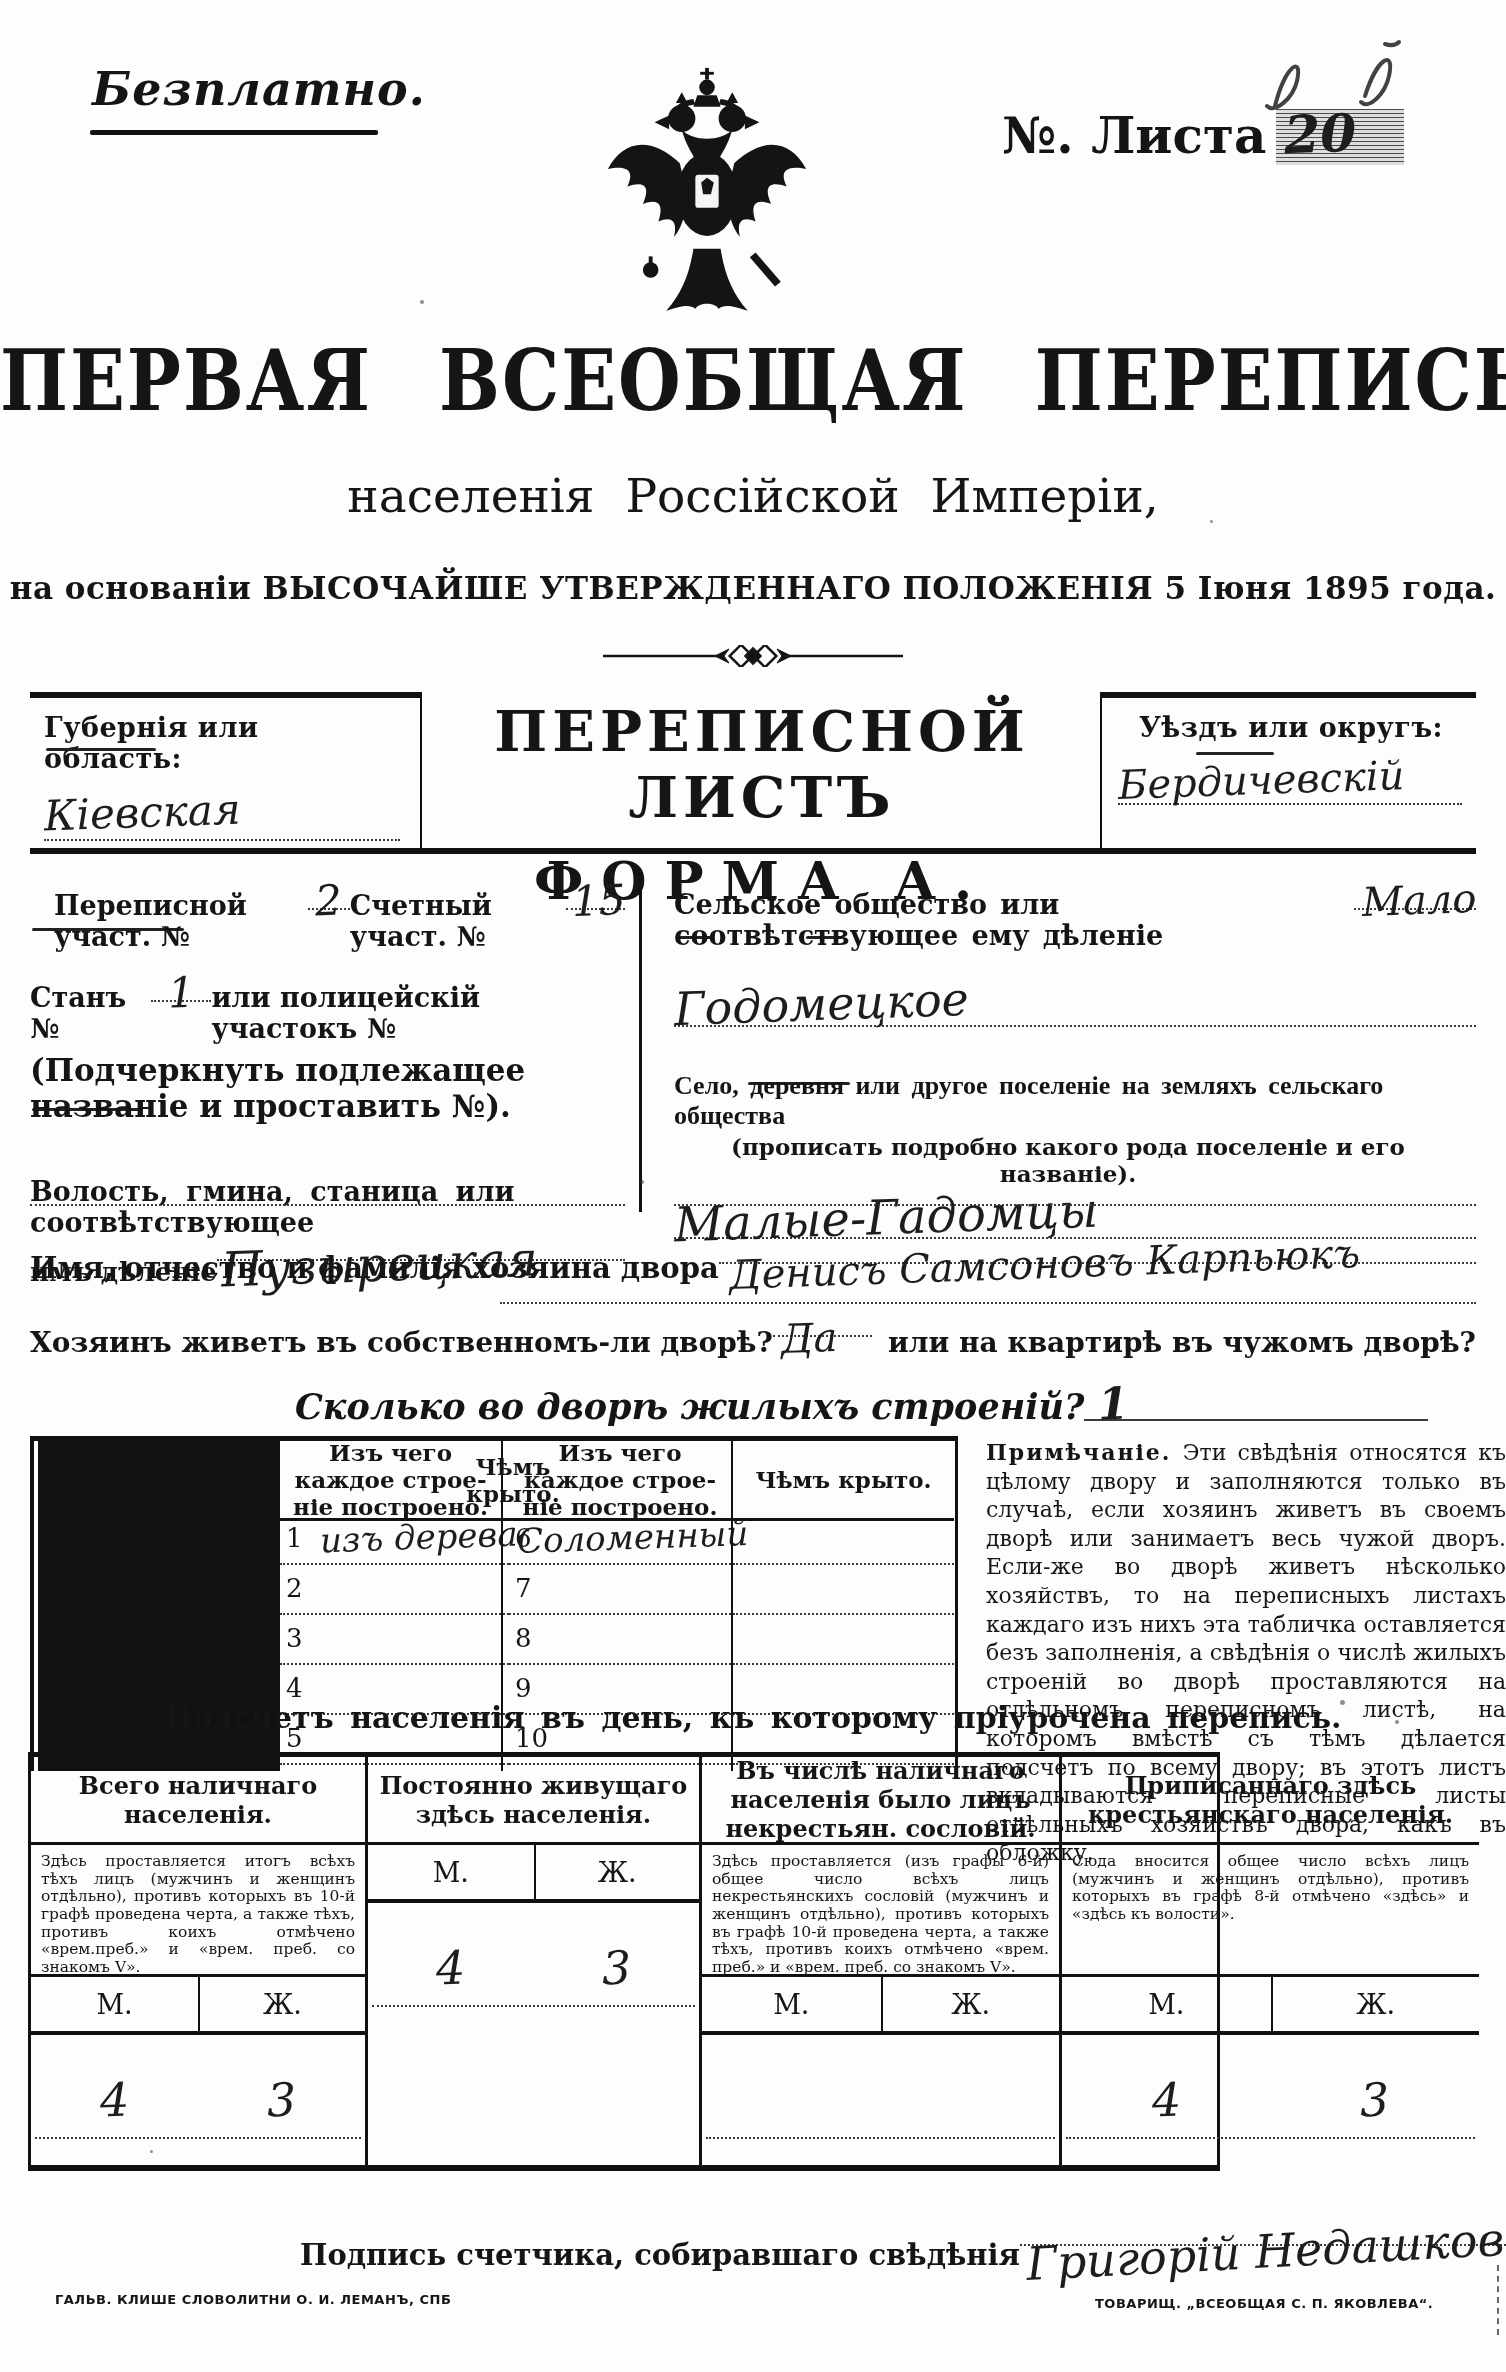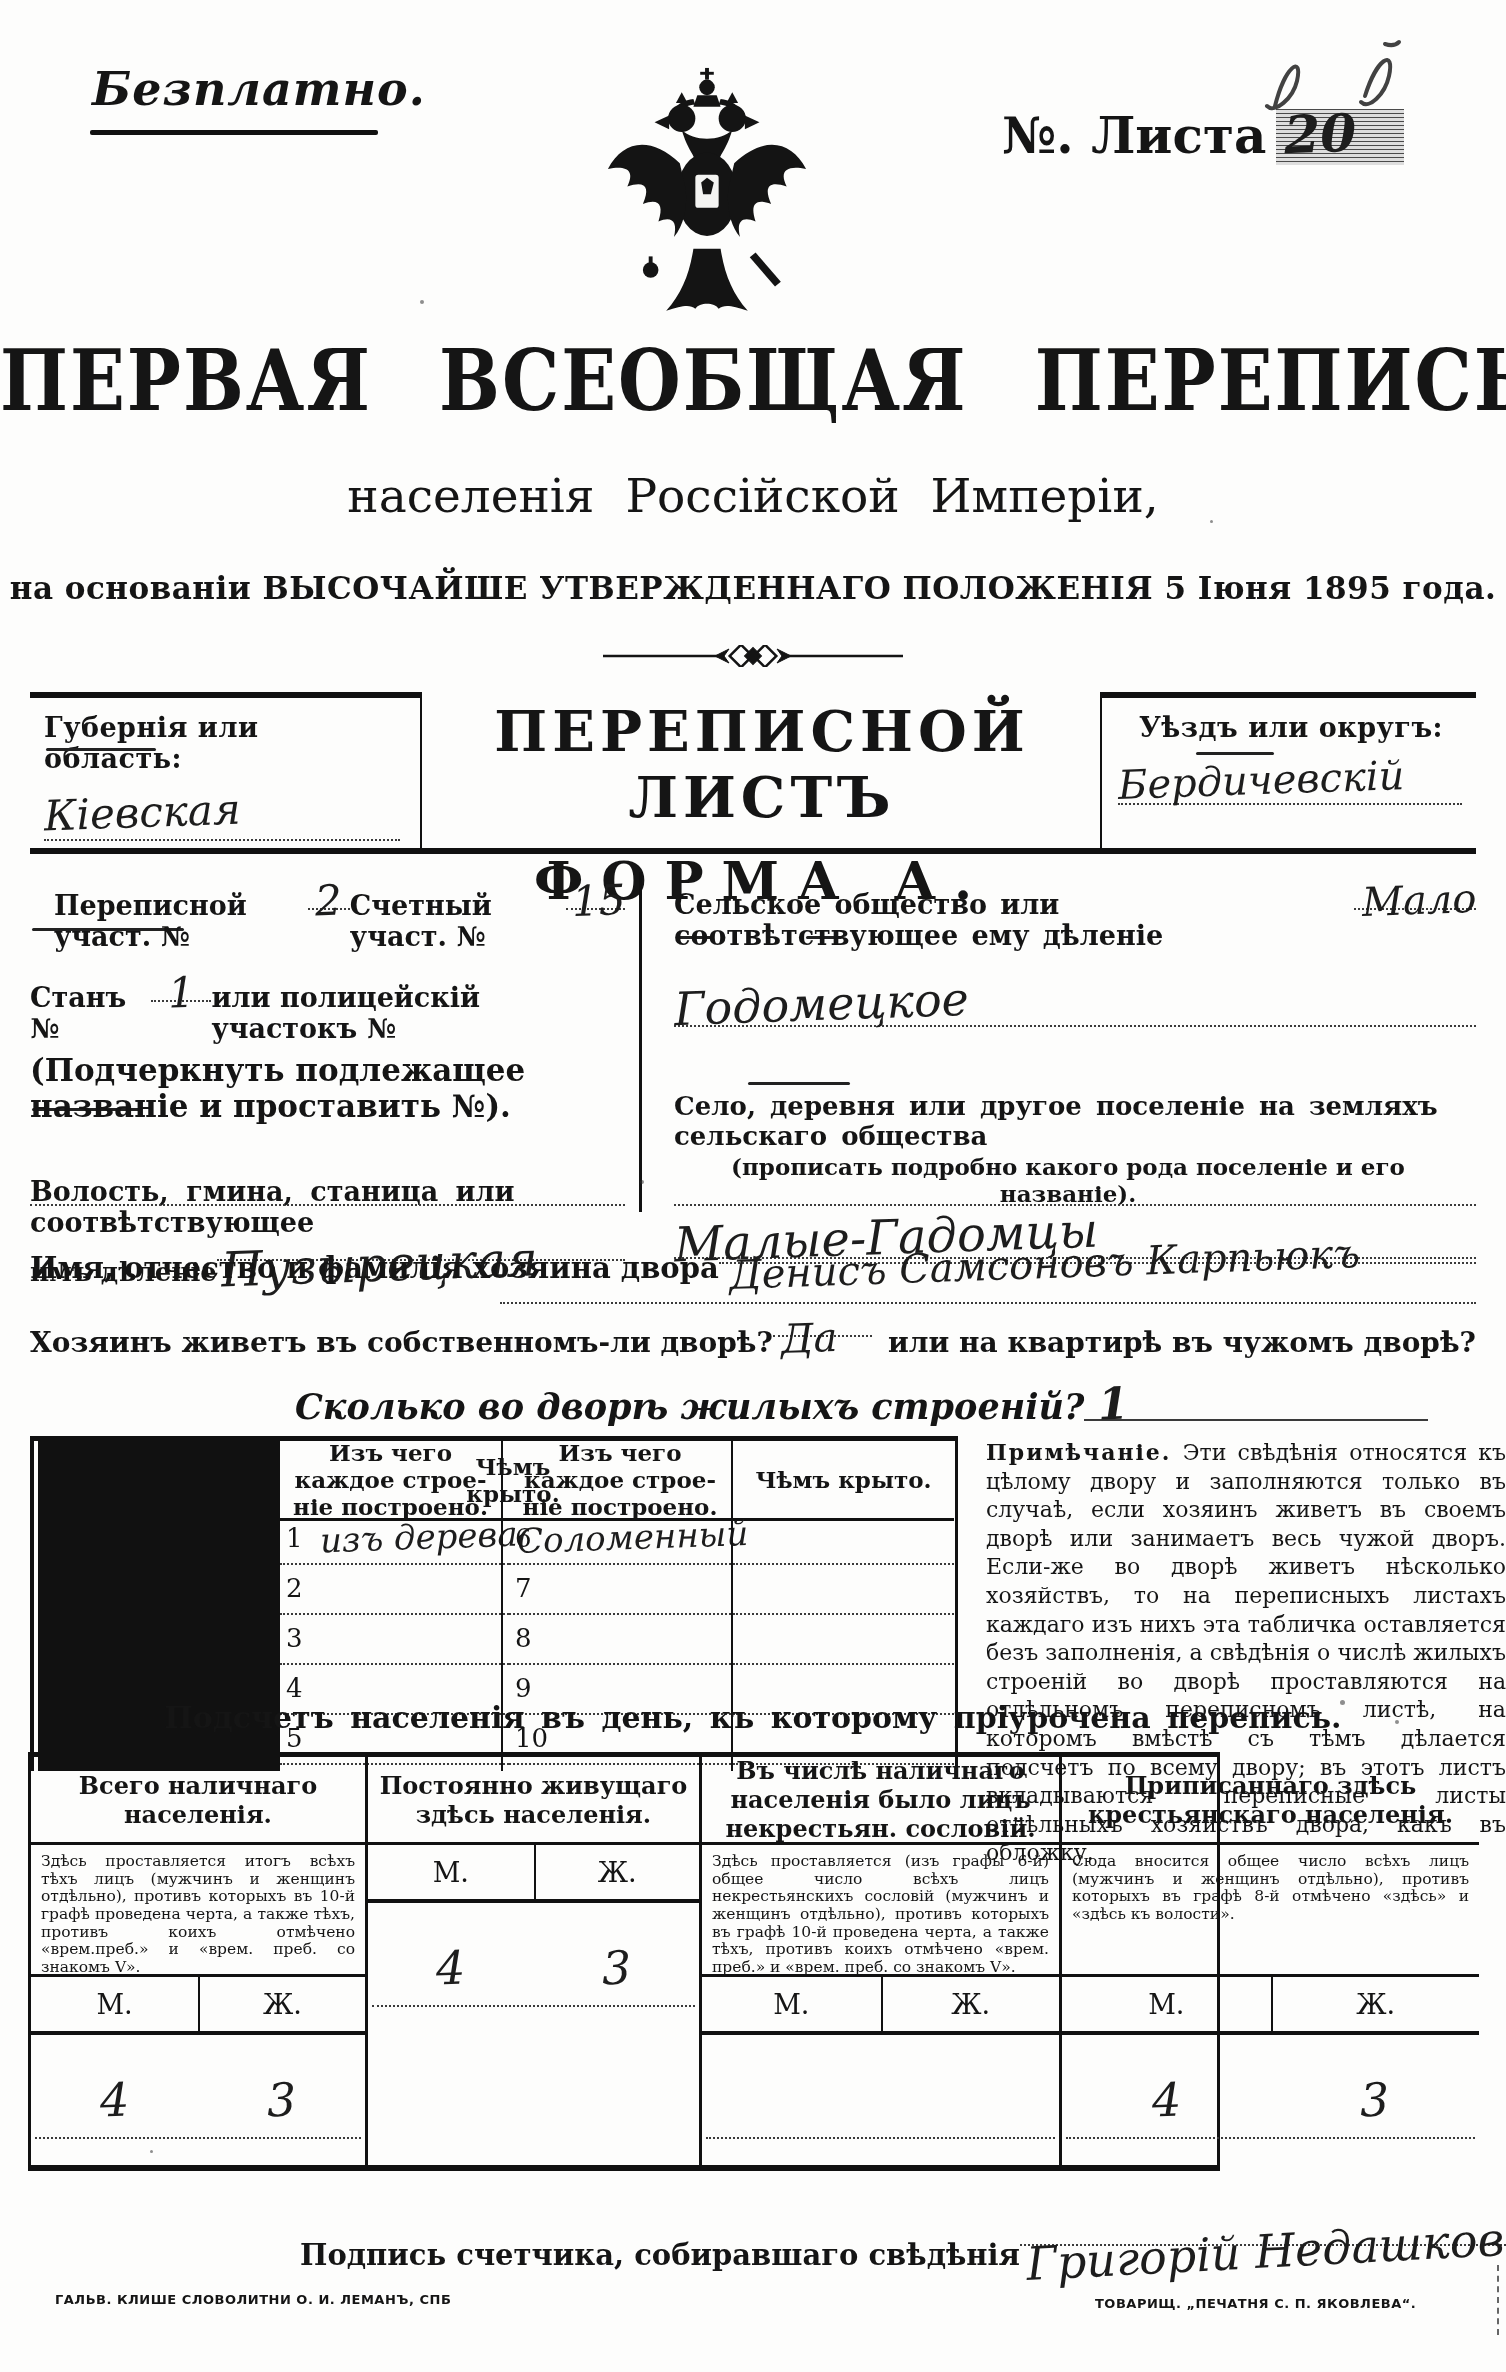--- a/index.html
+++ b/index.html
@@ -201,21 +201,21 @@
 
   <div class="abs colR">
     <div class="row fs27" style="padding-top:8px; padding-left:14px;">
       <span class="lbl" style="word-spacing:4px;">Сельское общество или соотвѣтствующее ему дѣленіе</span>
       <span class="dots" style="flex:1; text-align:left; padding-left:8px;"><span class="hand tilt" style="font-size:40px;">Мало</span></span>
     </div>
     <div style="margin-top:26px; padding-left:14px;">
       <span class="hand tilt" style="font-size:46px;">Годомецкое</span>
       <div class="dotline" style="margin-top:-6px;"></div>
     </div>
-    <div class="fs26 lbl" style="margin-top:64px; padding-left:14px; word-spacing:5px;">Село, деревня или другое поселеніе на земляхъ сельскаго общества</div>
+    <div class="fs26 lbl" style="margin-top:44px; padding-left:14px; word-spacing:5px;font-family:Liberation Serif, serif;">Село, деревня или другое поселеніе на земляхъ сельскаго общества</div>
     <div class="fs23 lbl" style="margin-top:2px; text-align:center;">(прописать подробно какого рода поселеніе и его названіе).</div>
     <div style="margin-top:2px; padding-left:14px; position:relative;">
       <span class="hand tilt" style="font-size:48px;">Малые-Гадомцы</span>
       <div class="dotline" style="margin-top:-8px;"></div>
     </div>
     <div class="dotline" style="position:absolute; left:14px; right:0; bottom:6px;"></div>
   </div>
 
   <div class="abs owner-name row">
     <span class="lbl" style="font-size:29px; white-space:nowrap;">Имя, отчество и фамилія хозяина двора</span>
@@ -396,21 +396,21 @@
       </div>
     </div>
   </div>
 
   <div class="abs sig row">
     <span class="lbl" style="font-size:29px; white-space:nowrap;">Подпись счетчика, собиравшаго свѣдѣнія</span>
     <span class="dots" style="width:720px; text-align:left; padding-left:6px; height:1.1em;"><span class="hand" style="font-size:46px; display:inline-block; transform:rotate(-3deg);">Григорій Недашковскій</span></span>
   </div>
 
   <div class="abs foot-l">ГАЛЬВ. КЛИШЕ СЛОВОЛИТНИ О. И. ЛЕМАНЪ, СПБ</div>
-  <div class="abs foot-r">ТОВАРИЩ. „ПЕЧАТНЯ С. П. ЯКОВЛЕВА“.</div>
+  <div class="abs foot-r">ТОВАРИЩ. „ВСЕОБЩАЯ С. П. ЯКОВЛЕВА“.</div>
   <div class="abs edge-dash"></div>
 
   <div class="speck" style="left:420px; top:300px; width:4px; height:4px;"></div>
   <div class="speck" style="left:1210px; top:520px; width:3px; height:3px;"></div>
   <div class="speck" style="left:640px; top:1180px; width:4px; height:4px;"></div>
   <div class="speck" style="left:1340px; top:1700px; width:5px; height:5px;"></div>
   <div class="speck" style="left:1395px; top:1720px; width:4px; height:4px;"></div>
   <div class="speck" style="left:150px; top:2150px; width:3px; height:3px;"></div>
 
 </div>

